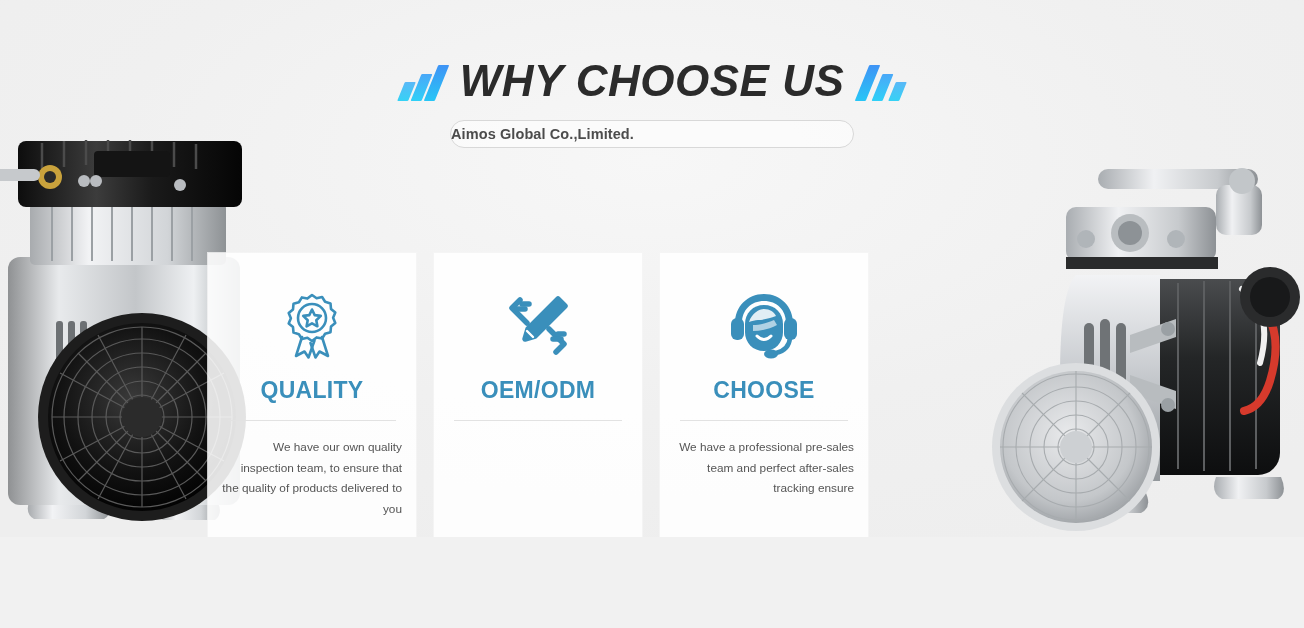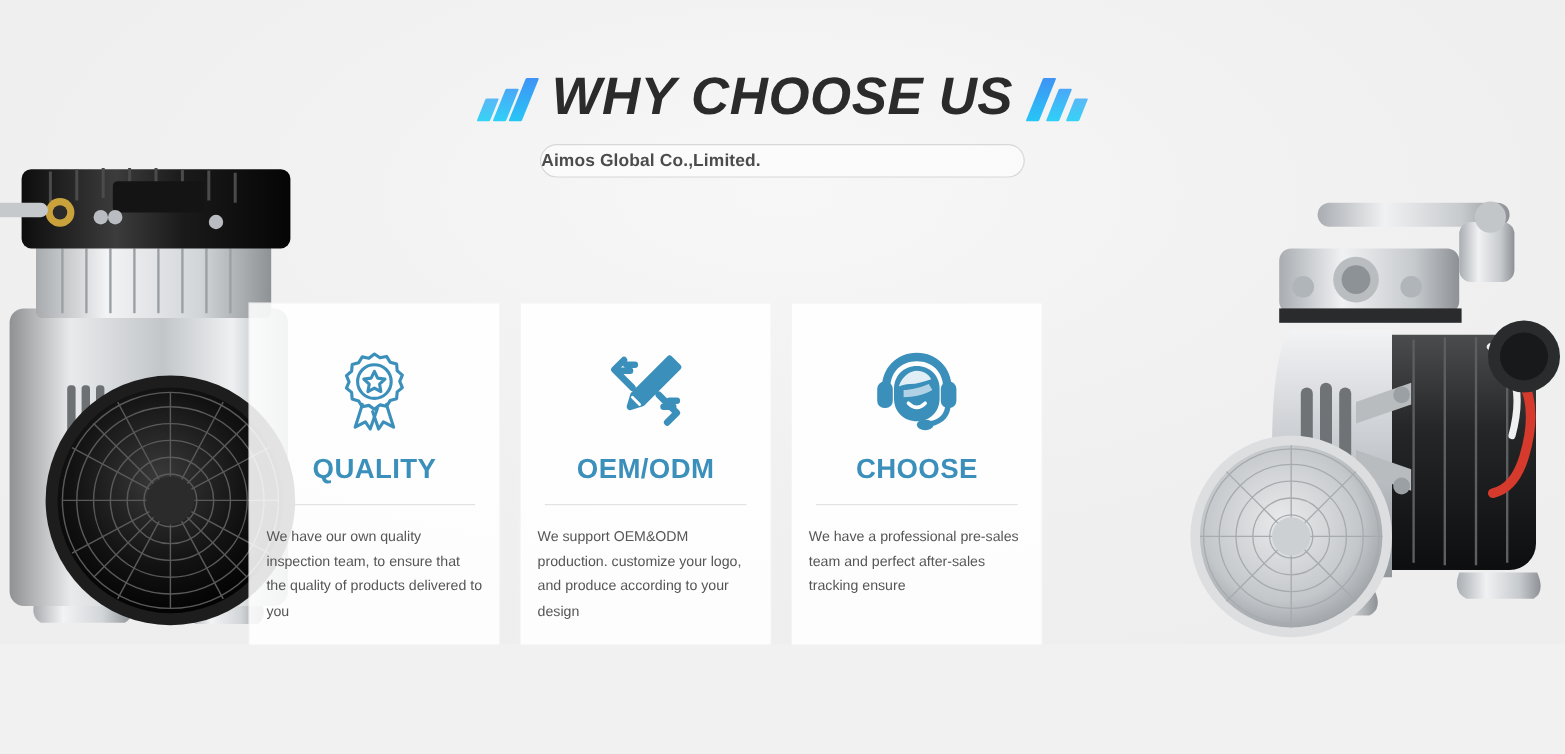--- a/index.html
+++ b/index.html
@@ -134,21 +134,21 @@
     height: 1px;
     background: #e2e2e2;
   }
 
   .card-desc {
     margin-top: 16px;
     width: 180px;
     font-size: 11.8px;
     line-height: 1.75;
     color: #555555;
-    text-align: left;
+    text-align: right;
   }
 </style>
 </head>
 <body>
 
 <div class="page">
 
   <svg class="product-photo product-left" viewBox="0 0 310 430" xmlns="http://www.w3.org/2000/svg">
     <defs>
       <linearGradient id="alum1" x1="0" y1="0" x2="1" y2="0">
@@ -383,21 +383,20 @@
           <path d="M46 38 L61 53 L53 61"></path>
           <path d="M50 48 h8"></path>
           <path d="M55 43 h6"></path>
 
           <path d="M55 8 L62 15 L32 45 L22 48 L25 38 Z" fill="#3a8fbb"></path>
           <path d="M24 40 L30 46" stroke="#ffffff" stroke-width="2.4"></path>
         </svg>
       </div>
       <div class="card-title">OEM/ODM</div>
       <div class="card-divider"></div>
-      <div class="card-desc">We support OEM&amp;ODM production. customize your logo, and produce according to your design</div>
     </div>
 
     <div class="card">
       <div class="card-icon">
         <svg width="70" height="68" viewBox="0 0 70 68" fill="#3a8fbb">
 
           <path d="M35 2 C18 2 6 15 6 31 h7 C13 18 22 9 35 9 s22 9 22 22 h7 C64 15 52 2 35 2 Z"></path>
 
           <rect x="2" y="26" width="13" height="22" rx="6"></rect>
           <rect x="55" y="26" width="13" height="22" rx="6"></rect>

